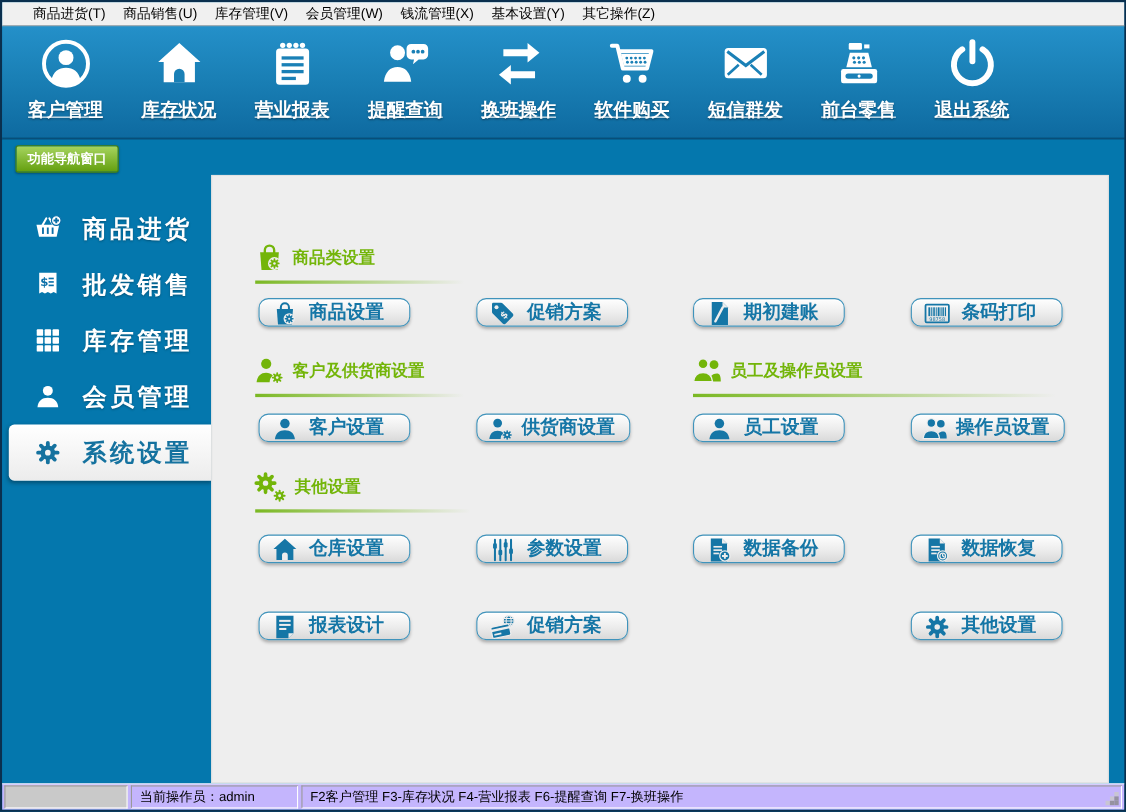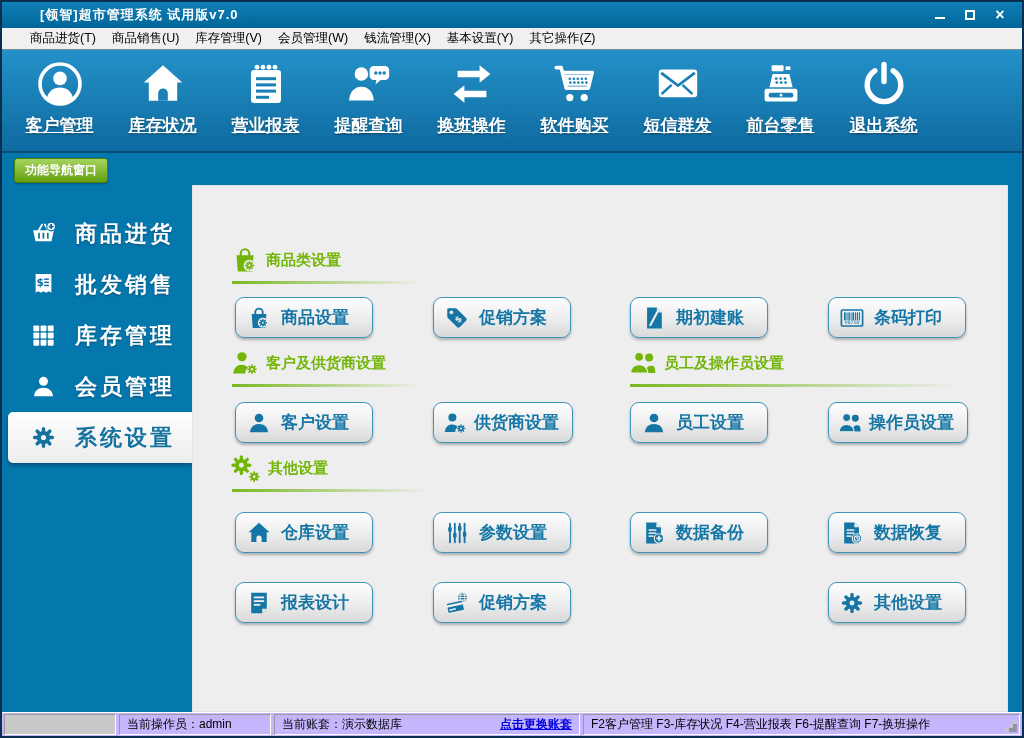--- a/index.html
+++ b/index.html
@@ -40,23 +40,23 @@
 
   
   .content { flex:1 1 auto; margin:32px 14px 0 0; background:#eeeeee; position:relative; box-shadow:inset 0 0 0 1px #e2e2e2; }
   .section-hd { position:absolute; display:flex; align-items:center; gap:6px; color:#73b509; --cut:#eeeeee; }
   .section-hd .secicon { width:30px; height:30px; }
   .sec-title { font-size:15px; font-weight:bold; white-space:nowrap; }
   .underline { position:absolute; height:3px; background:linear-gradient(90deg,#7ab822,rgba(170,210,120,0)); }
   .s1{left:38px;top:60px}.s2{left:38px;top:163px}.s3{left:436px;top:163px}.s4{left:36px;top:266px}
   .u1{left:40px;top:96px;width:190px}.u2{left:40px;top:199px;width:190px}.u3{left:438px;top:199px;width:330px}.u4{left:40px;top:304px;width:196px}
 
-  .btn { position:absolute; width:138px; height:41px; border:1px solid #3f93bb; border-radius:9px;
+  .btn { position:absolute; width:138px; height:26px; border:1px solid #3f93bb; border-radius:9px;
          background:linear-gradient(#fefefe,#ececec 55%,#d9d9d9); box-shadow:0 2px 3px rgba(0,0,0,.28), inset 0 1px 0 #fff;
-         display:flex; align-items:center; padding-left:10px; gap:9px; color:#1576a6; cursor:pointer; --cut:#ededed; }
+         display:flex; padding-left:10px; gap:9px; color:#1576a6; cursor:pointer; --cut:#ededed; }
   .btn.wide { width:140px; padding-left:8px; gap:6px; }
   .bicon { width:26px; height:26px; flex:0 0 auto; }
   .blabel { font-size:17px; font-weight:bold; white-space:nowrap; }
   .c1{left:43px}.c2{left:241px}.c3{left:438px}.c4{left:636px}
   .r1{top:112px}.r2{top:217px}.r3{top:327px}.r4{top:397px}
 
   
   .statusbar { height:24px; background:#c4b5fd; border-top:1px solid #ffffff; display:flex; align-items:stretch; padding:1px 2px; gap:3px; font-size:12px; color:#000; flex:0 0 auto; }
   .sp { border:1px solid; border-color:#9a9a9a #fdfdfd #fdfdfd #9a9a9a; padding:1px 7px; display:flex; align-items:center; white-space:nowrap; overflow:hidden; }
   .sp0 { width:112px; background:#c9c9c9; }
@@ -294,34 +294,20 @@
       <rect x="2.6" y="5.6" width="12.8" height="12.4" rx="1.2" fill="none" stroke="currentColor" stroke-width="1.8"></rect>
       <rect x="5.2" y="8.8" width="4.2" height="6" fill="currentColor"></rect>
       <rect x="11" y="10.6" width="4.4" height="4.4" fill="currentColor" style="stroke:var(--cut,#fff);stroke-width:1"></rect>
       <rect x="17.6" y="5.6" width="4" height="7" rx="1" fill="none" stroke="currentColor" stroke-width="1.6"></rect>
     </symbol>
   </defs>
 </svg>
 
 <div class="window">
 
-  <div class="titlebar">
-    <span class="title">[领智]超市管理系统 试用版v7.0</span>
-    <div class="winbtns">
-      <span class="wb">
-          <span class="glyph-min"></span>
-        </span>
-      <span class="wb">
-          <span class="glyph-max"></span>
-        </span>
-      <span class="wb">
-          <span class="glyph-close">×</span>
-        </span>
-    </div>
-  </div>
 
   <div class="menubar">
     <span class="menu-item">商品进货(T)</span>
     <span class="menu-item">商品销售(U)</span>
     <span class="menu-item">库存管理(V)</span>
     <span class="menu-item">会员管理(W)</span>
     <span class="menu-item">钱流管理(X)</span>
     <span class="menu-item">基本设置(Y)</span>
     <span class="menu-item">其它操作(Z)</span>
   </div>
@@ -559,23 +545,19 @@
       </div>
 
     </div>
   </div>
 
   <div class="statusbar">
     <div class="sp sp0"></div>
     <div class="sp sp1">
       <span>当前操作员：admin</span>
     </div>
-    <div class="sp sp2">
-      <span>当前账套：演示数据库</span>
-      <span class="switch-link">点击更换账套</span>
-    </div>
     <div class="sp sp3">
       <span>F2客户管理 F3-库存状况 F4-营业报表 F6-提醒查询 F7-换班操作</span>
       <span class="grip"></span>
     </div>
   </div>
 
 </div>
 
 </body></html>

